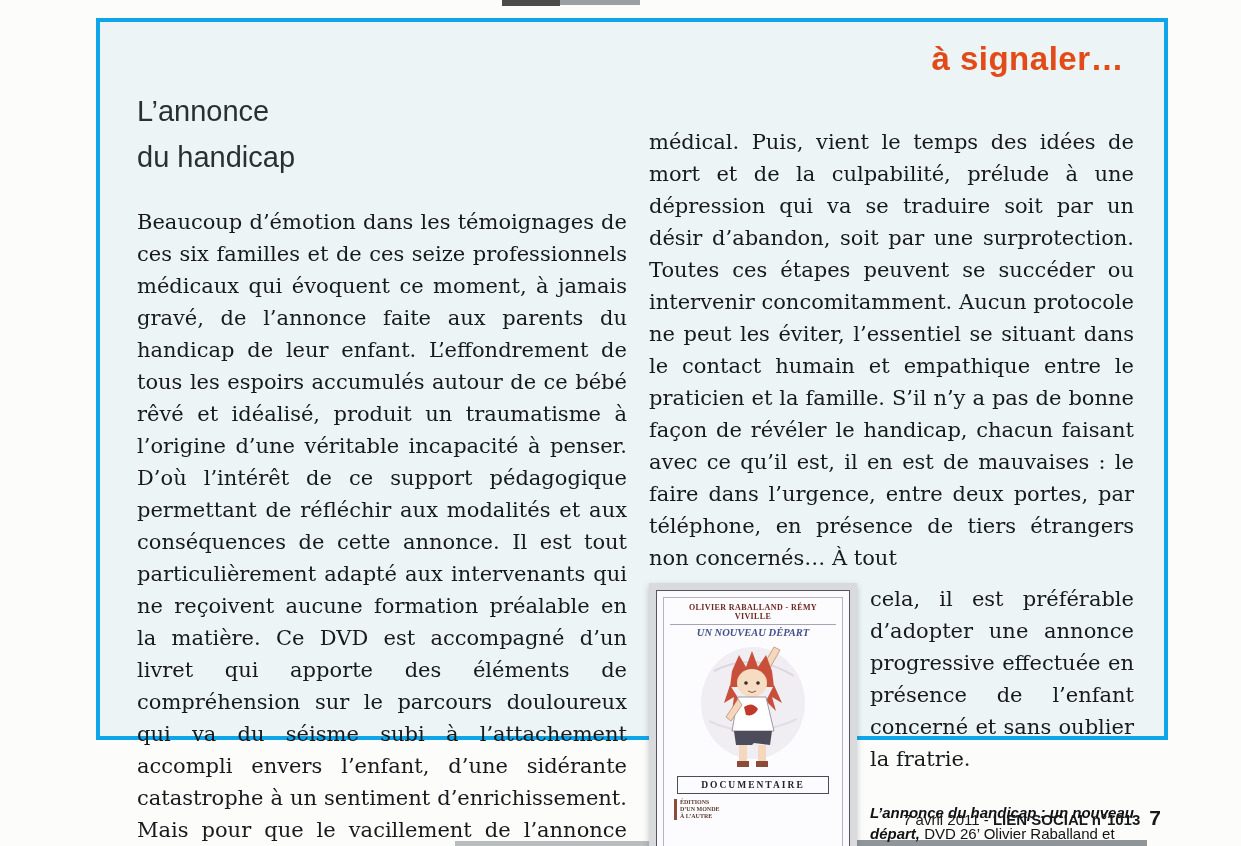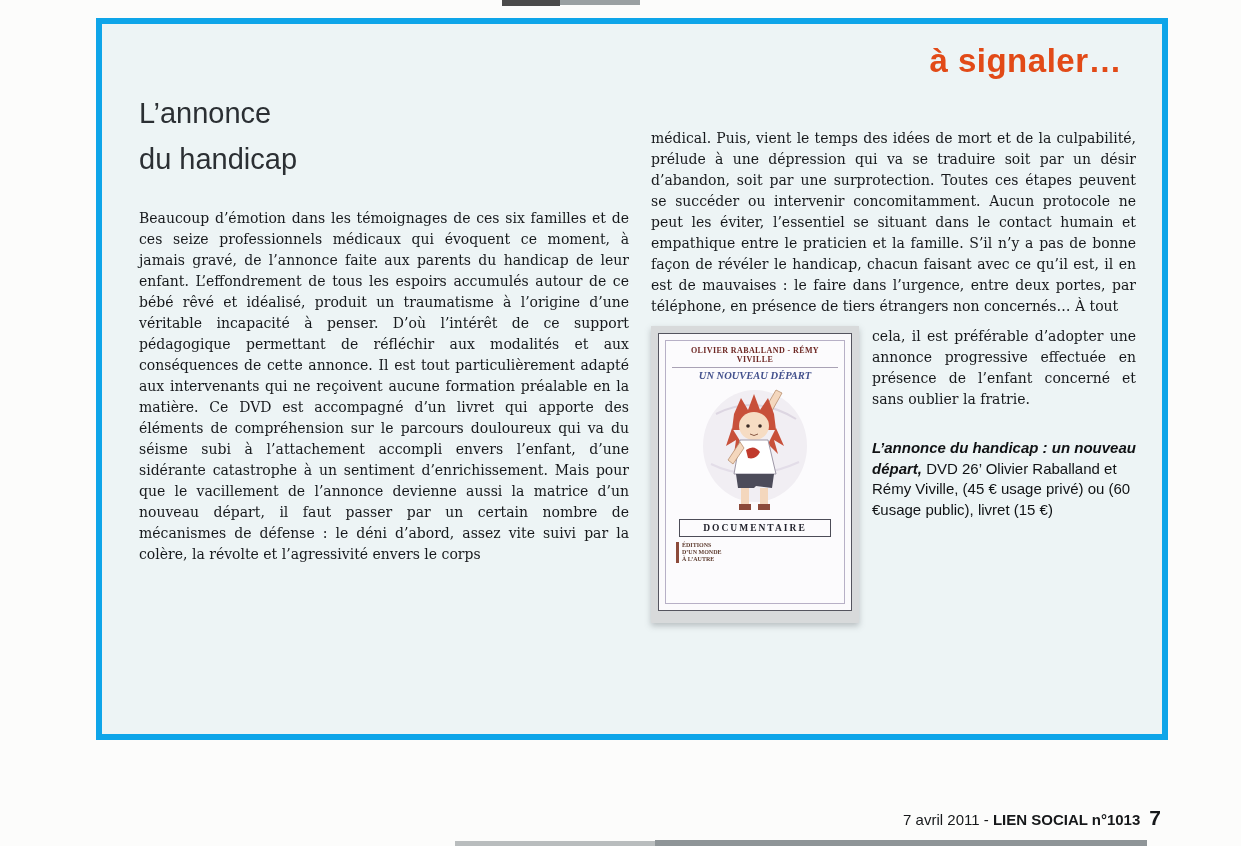--- a/index.html
+++ b/index.html
@@ -11,21 +11,21 @@
     color:#17191c;
     overflow:hidden;
   }
   .scan-bar { position:absolute; }
 
   .panel {
     position:absolute;
     left:96px; top:18px;
     width:1072px; height:722px;
     background:#edf4f5;
-    border:6px solid #0ea5e9;
+    border:4px solid #0ea5e9;
   }
 
   .section-label {
     position:absolute;
     top:18px; right:40px;
     font-family:"Liberation Sans", sans-serif;
     font-weight:bold;
     font-size:33px;
     color:#e24a17;
     letter-spacing:0.5px;
@@ -35,22 +35,22 @@
     position:absolute;
     left:37px; top:66px;
     font-family:"Liberation Sans", sans-serif;
     font-weight:400;
     font-size:29px;
     line-height:46px;
     color:#2b2f33;
   }
 
   .body-text {
-    font-size:14px;
-    line-height:21px;
+    font-size:21px;
+    line-height:32px;
     text-align:justify;
     hyphens:auto;
     color:#17191c;
   }
 
   .col-left {
     position:absolute;
     left:37px; top:184px;
     width:490px;
   }

